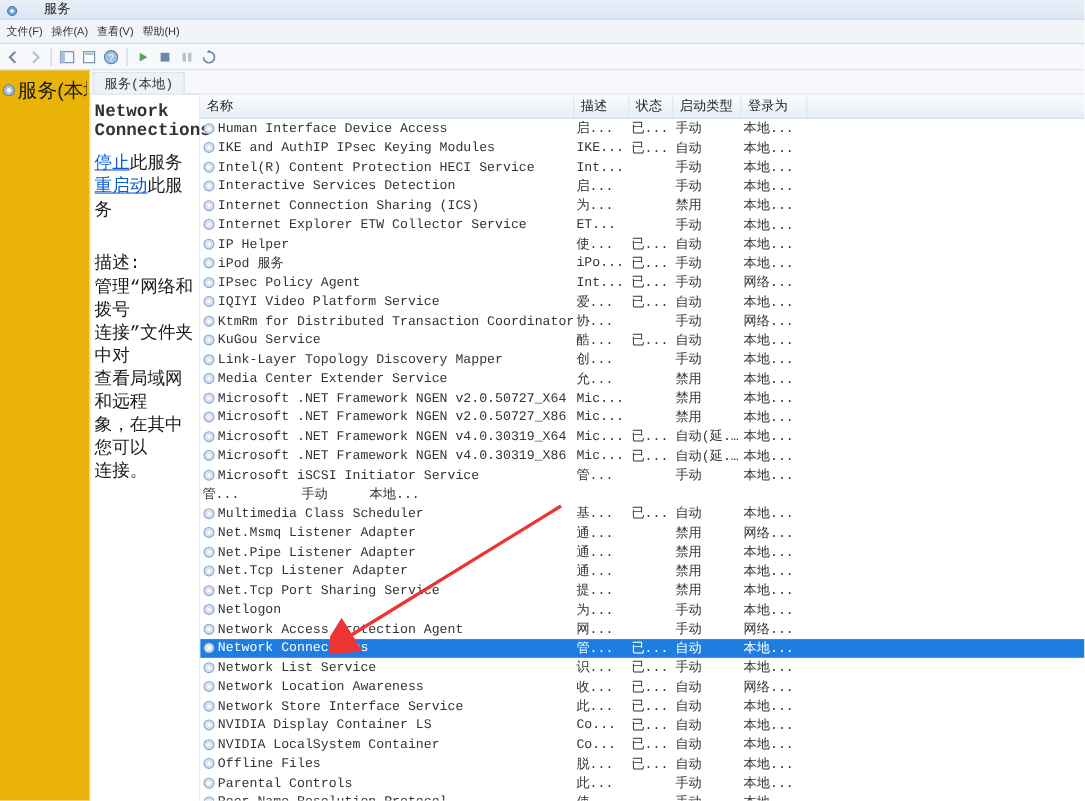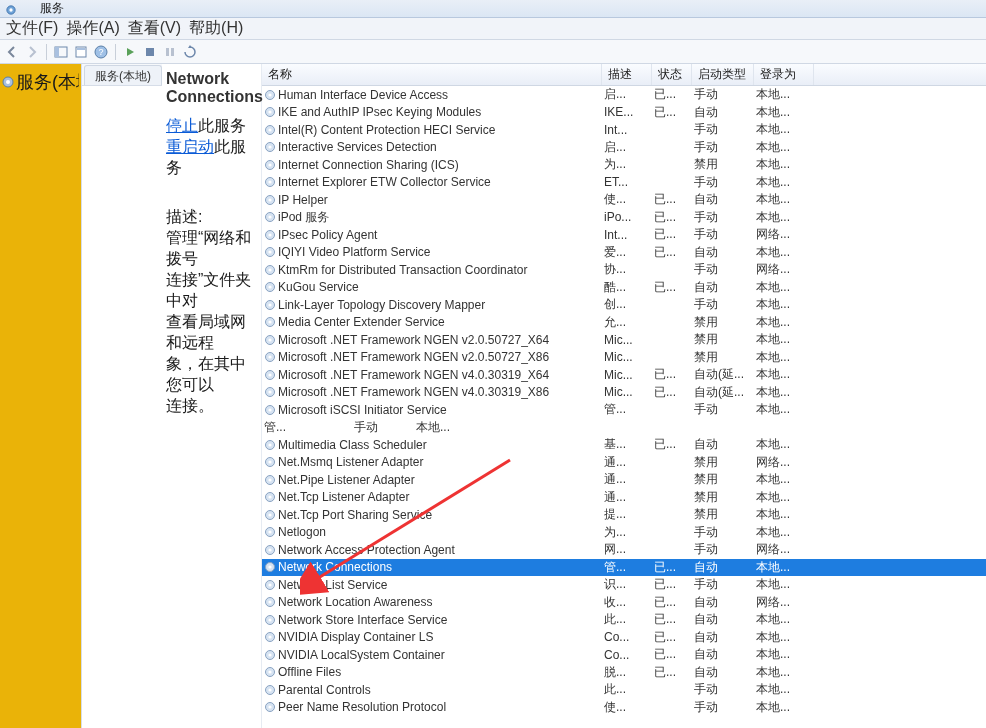--- a/index.html
+++ b/index.html
@@ -1,30 +1,30 @@
 <!DOCTYPE html>
 <html><head>
 <meta charset="utf-8">
 <style>
   * { box-sizing: border-box; margin: 0; padding: 0; }
   body { font-family: "Microsoft YaHei", "Segoe UI", Tahoma, sans-serif; font-size: 12px; background: #fff; width: 986px; height: 728px; overflow: hidden; position: relative; }
   .titlebar { height: 18px; background: linear-gradient(#e9eff7,#dbe6f4); display:flex; align-items:center; padding-left:6px; color:#1a1a1a; border-bottom:1px solid #b8c8de;gap:20px; }
   .titlebar .icon { width:10px; height:10px; margin-right:4px; display:inline-block; }
-  .menubar { height: 22px; background:#f1f4f9; border-bottom:1px solid #d0d8e4; display:flex; align-items:center; gap:8px; padding-left:6px; color:#333; font-size:16px; }
+  .menubar { height: 22px; background:#f1f4f9; border-bottom:1px solid #d0d8e4; display:flex; align-items:center; gap:8px; padding-left:6px; color:#333; font-size:10px; }
   .toolbar { height: 24px; background:#f6f8fb; border-bottom:1px solid #d0d8e4; display:flex; align-items:center; gap:4px; padding-left:4px; }
   .tbicon { width:16px; height:16px; display:inline-flex; align-items:center; justify-content:center; }
   .tbicon svg { width:14px; height:14px; }
   .vsep { width:1px; height:16px; background:#c8cfd9; margin:0 2px; }
   .panes { display:flex; height: calc(728px - 18px - 22px - 24px); }
   .tree { width:82px; background:#eab308; border-right:1px solid #d6dde8; padding:4px 2px; color:#1a1a1a; font-size:18px; }
   .tree .node { display:flex; align-items:center; gap:2px; padding:2px 0; }
   .tree .lbl { white-space:nowrap; overflow:hidden; text-overflow:clip; }
   .tabhdr { height:22px; background:#f6f8fb; border-bottom:1px solid #d6dde8; display:flex; align-items:flex-end; }
   .tab { height:20px; padding:2px 10px; font-size:12px; color:#333; background:#eef2f8; border:1px solid #cfd7e3; border-bottom:none; border-radius:3px 3px 0 0; margin-left:2px; }
-  .rightpane { flex:1; display:flex; flex-direction:row; min-width:0; }
+  .rightpane { flex:1; display:flex; flex-direction:column; min-width:0;font-family:Liberation Mono, monospace; }
   .detailwrap { flex:1; display:flex; min-height:0; }
   .detailpanel { width:100px; padding:6px 4px; font-size:16px; color:#1a1a1a; border-right:1px solid #e6ebf2; }
   .detailpanel b { font-weight:600; color:#333; }
   .detailpanel .dlink { color:#0b5bd6; text-decoration:underline; cursor:pointer; }
   .listwrap { flex:1; display:flex; flex-direction:column; min-width:0; }
   .colhdrs { height:22px; background:linear-gradient(#fafcff,#e9eef7); border-bottom:1px solid #cfd7e3; display:flex; align-items:flex-start; font-size:12px; color:#1a1a1a; }
   .colhdrs .col { border-right:1px solid #dfe5ee; padding-left:6px; height:100%; display:flex; align-items:center; }
   .c-name { width:340px; }
   .c-desc { width:50px; }
   .c-status { width:40px; }

